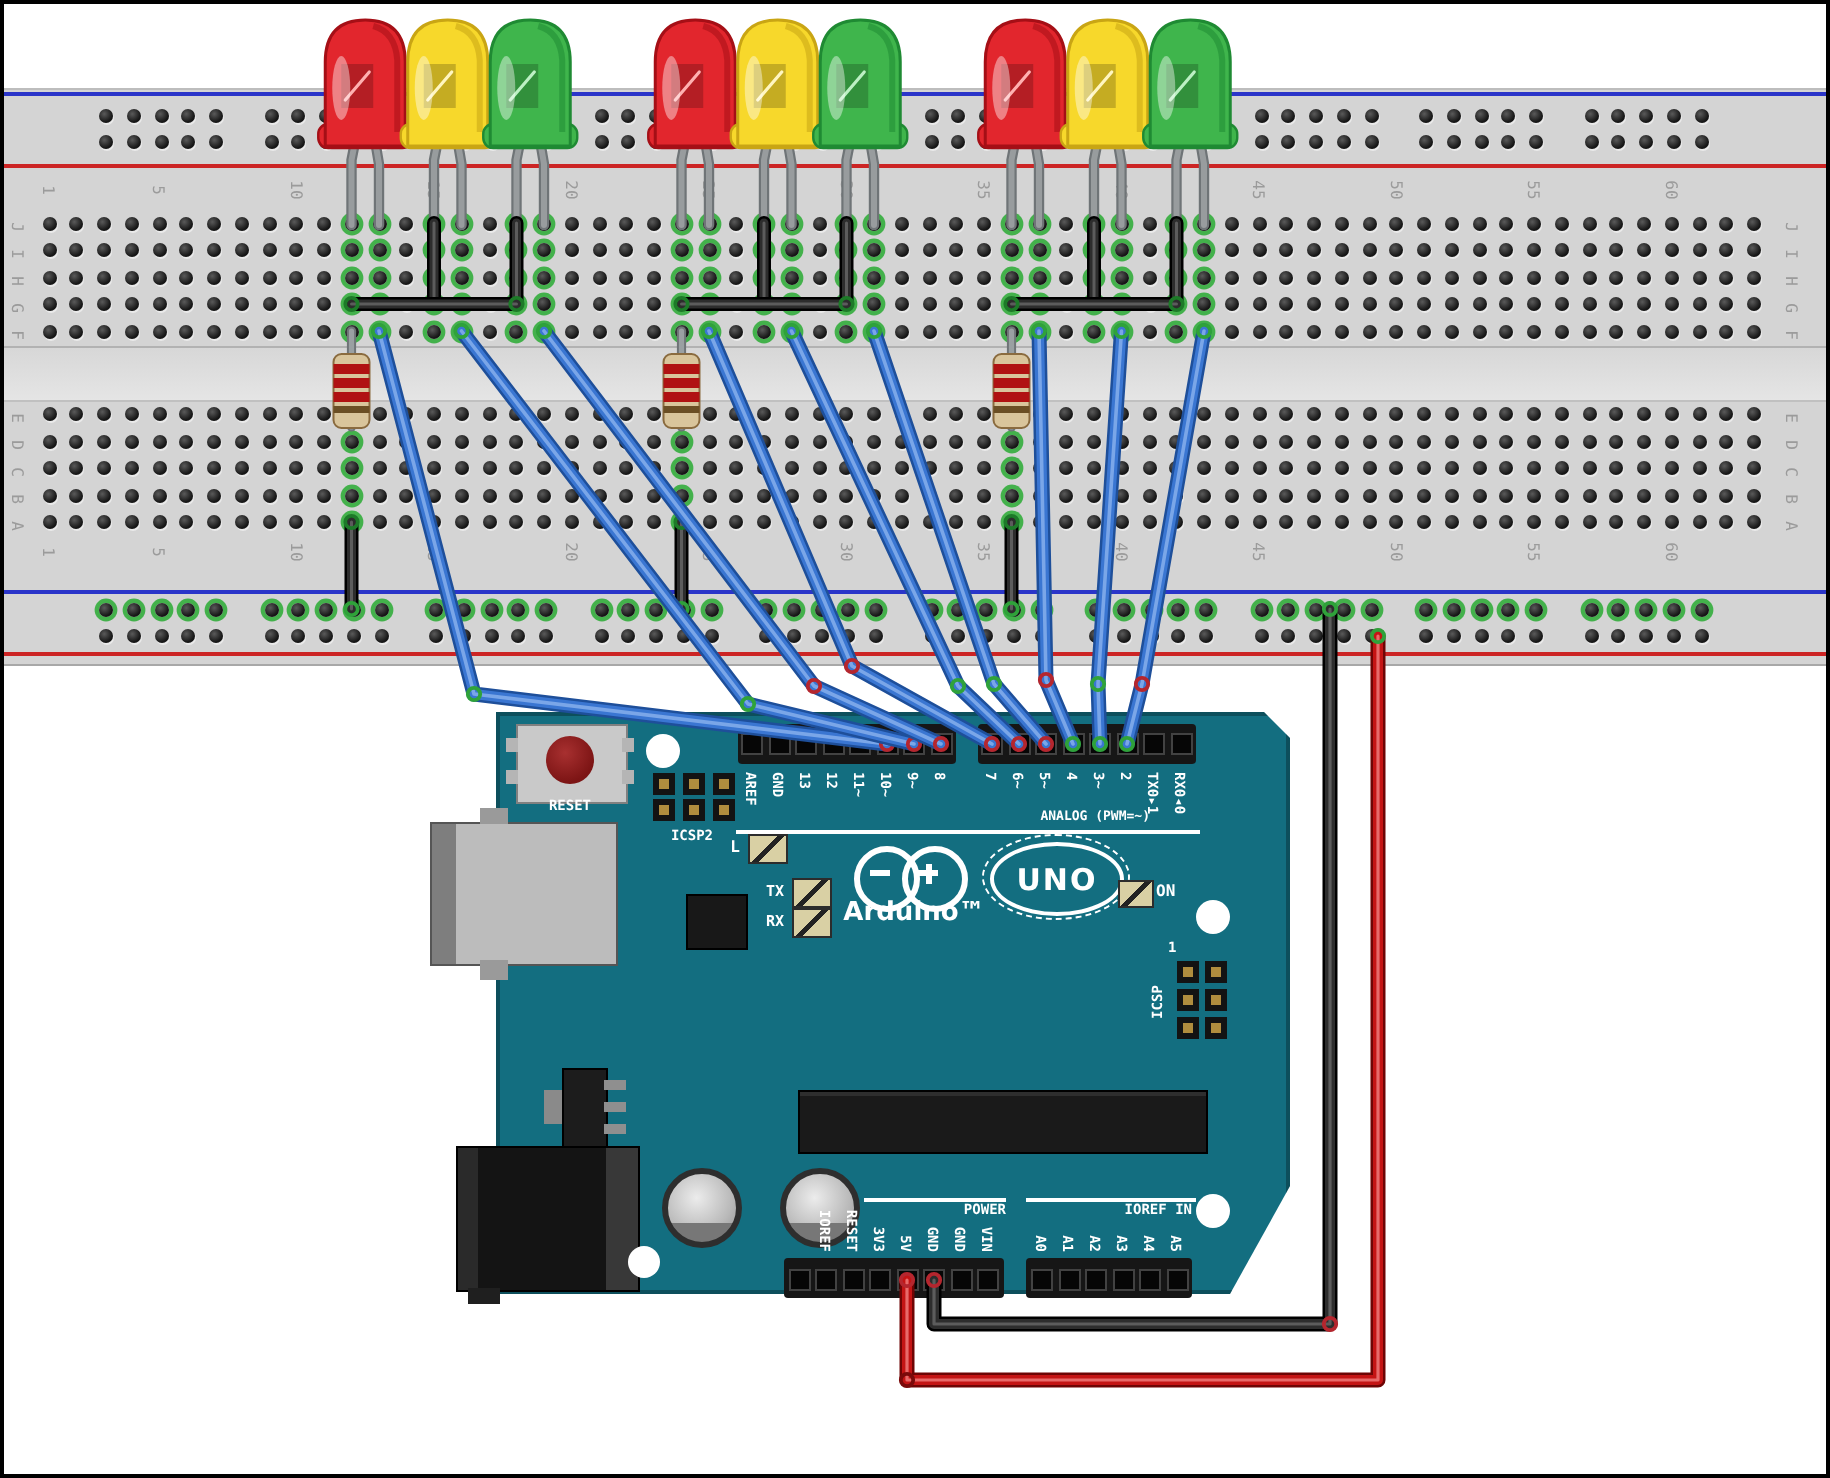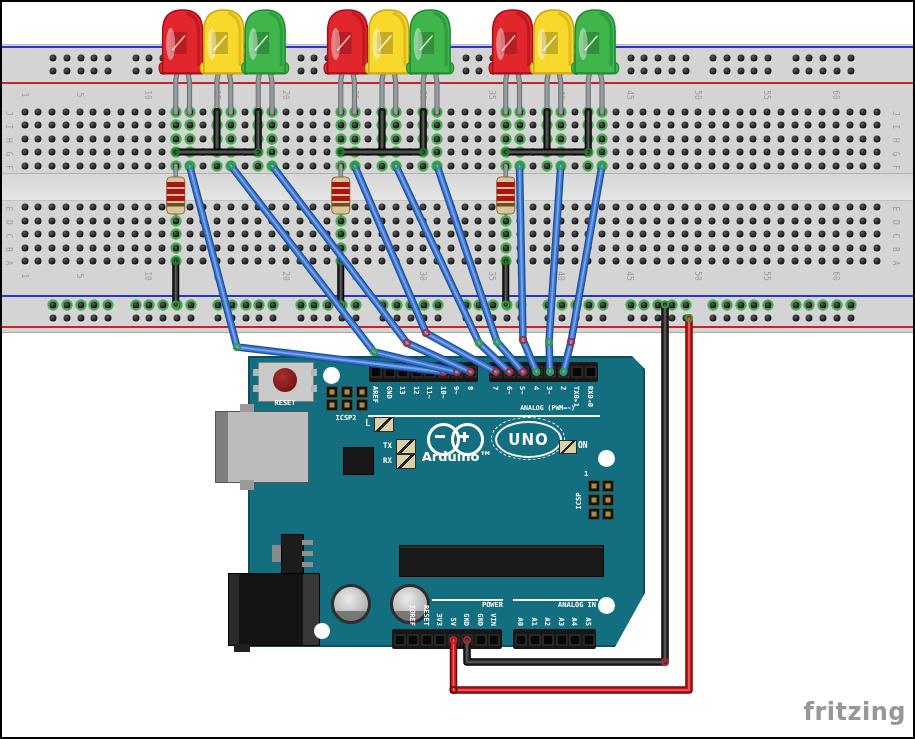--- a/index.html
+++ b/index.html
@@ -1001,21 +1001,21 @@
     <div class="comp" style="left:302px;top:551px;width:11px;height:5px;background:#8f8f8f;"></div>
     <div class="comp" style="left:302px;top:562px;width:11px;height:5px;background:#8f8f8f;"></div>
     <div class="comp" style="left:331px;top:584px;width:34px;height:34px;border-radius:50%;border:3px solid #2e2e2e;
          background:linear-gradient(rgba(0,0,0,0) 72%,#777 72%),radial-gradient(circle at 42% 35%,#ececec,#b9b9b9 60%,#8d8d8d);"></div>
     <div class="comp" style="left:390px;top:584px;width:34px;height:34px;border-radius:50%;border:3px solid #2e2e2e;
          background:linear-gradient(rgba(0,0,0,0) 72%,#777 72%),radial-gradient(circle at 42% 35%,#ececec,#b9b9b9 60%,#8d8d8d);"></div>
 
     <div class="silk-line" style="left:432px;top:599px;width:71px;"></div>
     <div class="silk" style="left:432px;top:602px;width:71px;text-align:right;font-size:7px;">POWER</div>
     <div class="silk-line" style="left:513px;top:599px;width:85px;"></div>
-    <div class="silk" style="left:511px;top:602px;width:85px;text-align:right;font-size:7px;">ANALOG IN</div>
+    <div class="silk" style="left:511px;top:602px;width:85px;text-align:right;font-size:7px;">IOREF IN</div>
   </div>
 
   <svg id="overlay" width="915" height="739">
       <text x="6" y="113.5" text-anchor="middle" fill="#9b9b9b" font-size="8" font-family="DejaVu Sans Mono, monospace" font-weight="normal" transform="rotate(90 6 113.5)">J</text>
       <text x="893" y="113.5" text-anchor="middle" fill="#9b9b9b" font-size="8" font-family="DejaVu Sans Mono, monospace" font-weight="normal" transform="rotate(90 893 113.5)">J</text>
       <text x="6" y="127" text-anchor="middle" fill="#9b9b9b" font-size="8" font-family="DejaVu Sans Mono, monospace" font-weight="normal" transform="rotate(90 6 127)">I</text>
       <text x="893" y="127" text-anchor="middle" fill="#9b9b9b" font-size="8" font-family="DejaVu Sans Mono, monospace" font-weight="normal" transform="rotate(90 893 127)">I</text>
       <text x="6" y="140.5" text-anchor="middle" fill="#9b9b9b" font-size="8" font-family="DejaVu Sans Mono, monospace" font-weight="normal" transform="rotate(90 6 140.5)">H</text>
       <text x="893" y="140.5" text-anchor="middle" fill="#9b9b9b" font-size="8" font-family="DejaVu Sans Mono, monospace" font-weight="normal" transform="rotate(90 893 140.5)">H</text>
       <text x="6" y="154" text-anchor="middle" fill="#9b9b9b" font-size="8" font-family="DejaVu Sans Mono, monospace" font-weight="normal" transform="rotate(90 6 154)">G</text>
@@ -1308,14 +1308,13 @@
       <path d="M 453.5 640 V 690 H 689 V 318" fill="none" stroke="#c41414" stroke-width="5" stroke-linecap="round" stroke-linejoin="round"></path>
       <path d="M 453.5 640 V 690 H 689 V 318" fill="none" stroke="#e86a6a" stroke-width="1.6" stroke-linecap="round" stroke-linejoin="round"></path>
       <circle cx="467" cy="640" r="3.1" fill="none" stroke="#b5262e" stroke-width="1.9"></circle>
       <circle cx="453.5" cy="640" r="3.1" fill="none" stroke="#b5262e" stroke-width="1.9"></circle>
       <circle cx="665" cy="304.5" r="3.1" fill="none" stroke="#2fa23a" stroke-width="1.9"></circle>
       <circle cx="689" cy="318" r="3.1" fill="none" stroke="#2fa23a" stroke-width="1.9"></circle>
       <circle cx="665" cy="662" r="3.1" fill="none" stroke="#b5262e" stroke-width="1.9"></circle>
       <circle cx="453.5" cy="690" r="3.1" fill="none" stroke="#7a0a0a" stroke-width="1.9"></circle>
     </svg>
 
-  <div id="watermark">fritzing</div>
 </div>
 
 </body></html>

